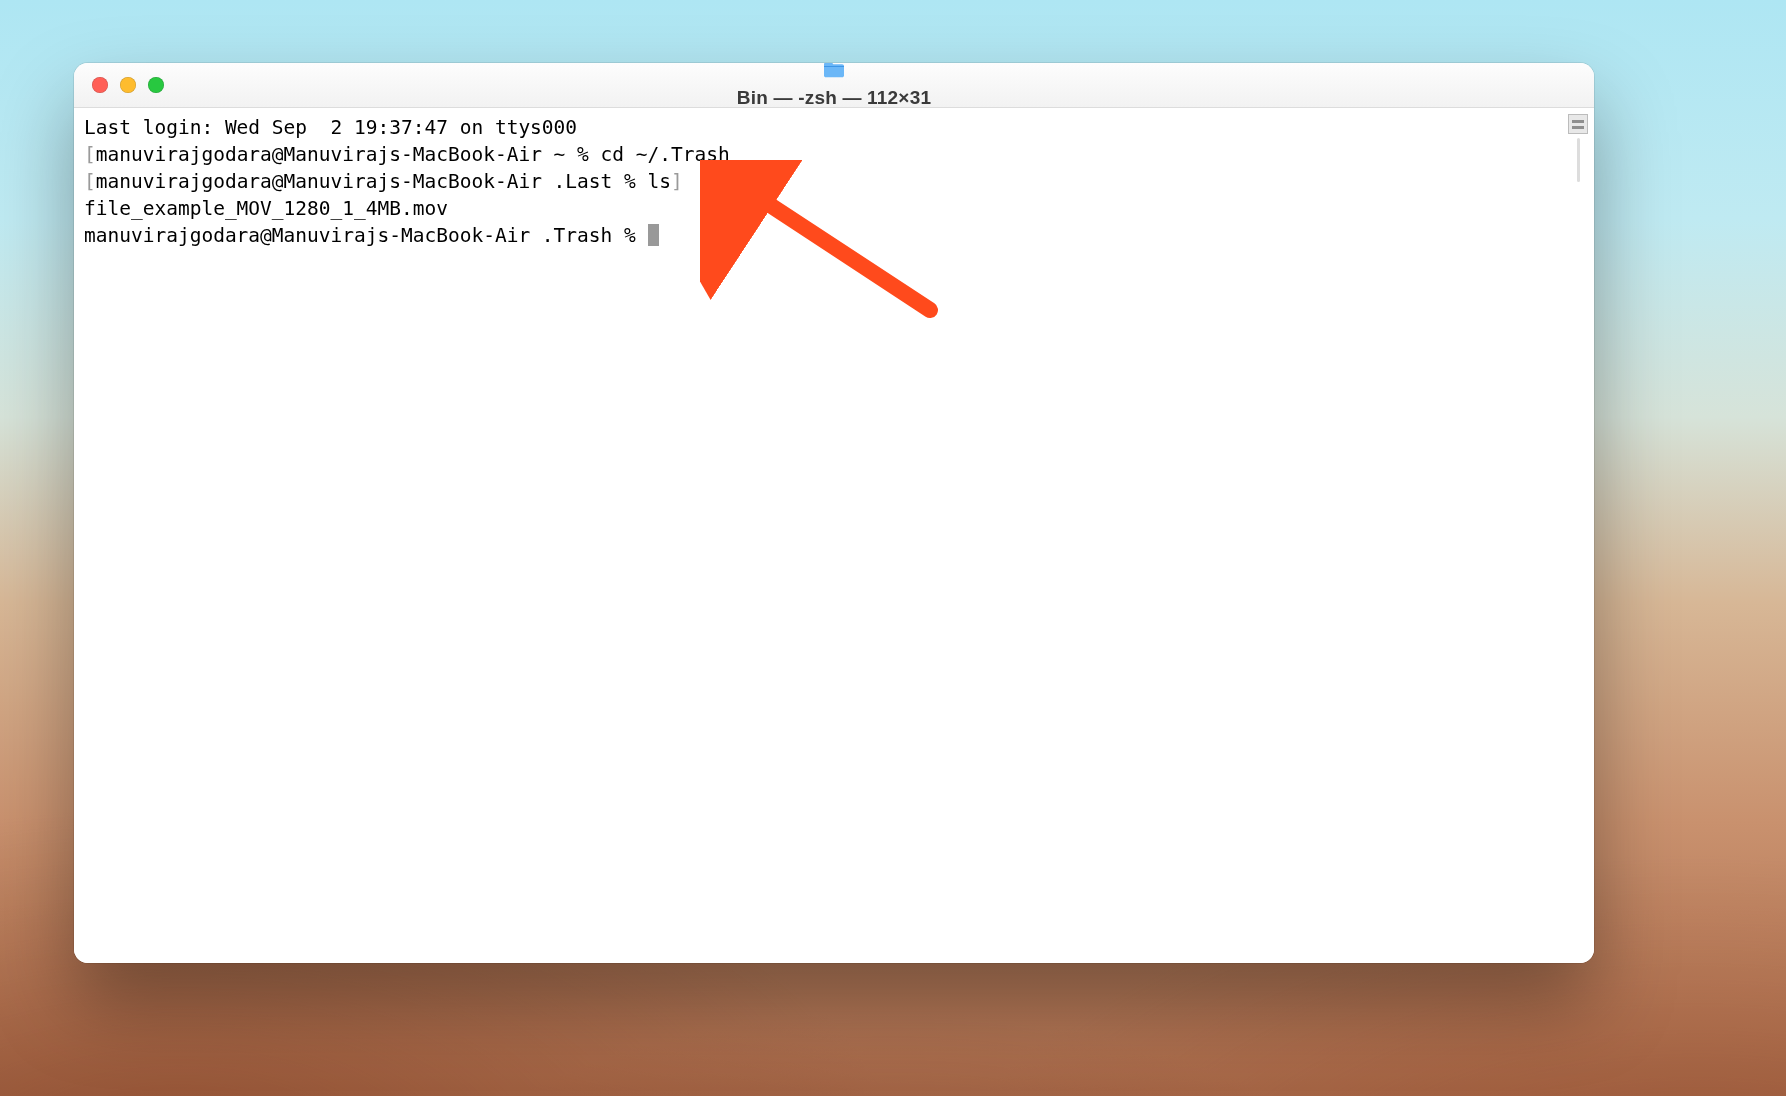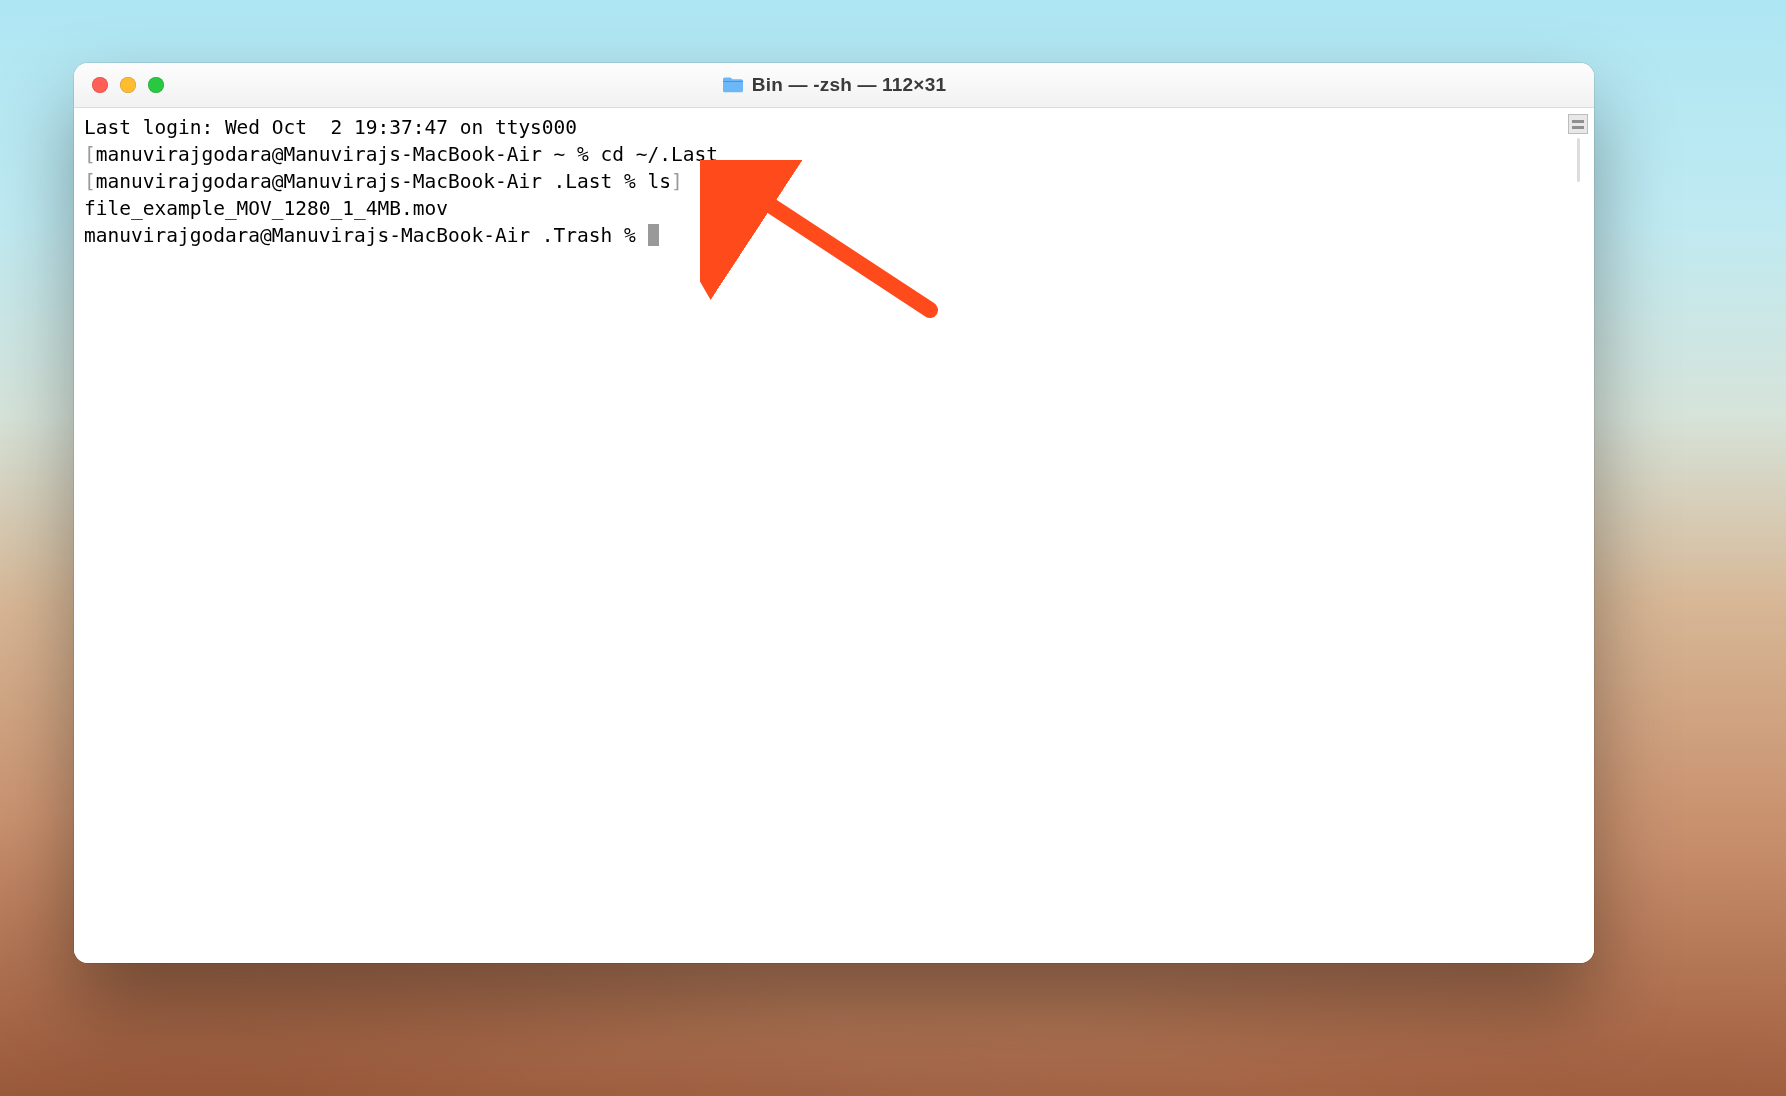--- a/index.html
+++ b/index.html
@@ -73,20 +73,21 @@
   .tl.green  { background: #28c840; }
 
   .title-center {
     position: absolute;
     left: 0; right: 0;
     display: flex;
     justify-content: center;
     align-items: center;
     gap: 8px;
     pointer-events: none;
+    flex-direction: column;
   }
   .title-center .folder-icon svg { display:block; }
   .title-text {
     font-size: 19px;
     font-weight: 700;
     color: #3a3a3a;
     letter-spacing: 0.2px;
   }
 
   .terminal-body {
@@ -172,22 +173,22 @@
             <path d="M1 5.5h20" stroke="#3e97e8" stroke-width="1"></path>
           </svg>
         </span>
         <span class="title-text">Bin — -zsh — 112×31</span>
       </div>
     </div>
 
     <div class="terminal-body">
       <div class="scroll-indicator"></div>
       <div class="scroll-track"></div>
-      <pre class="term-pre" id="term-pre"><span>Last login: Wed Oct  2 19:37:47 on ttys000</span>
-<span class="bracket">[</span><span>manuvirajgodara@Manuvirajs-MacBook-Air ~ % cd ~/.Last</span>
+      <pre class="term-pre" id="term-pre"><span>Last login: Wed Sep  2 19:37:47 on ttys000</span>
+<span class="bracket">[</span><span>manuvirajgodara@Manuvirajs-MacBook-Air ~ % cd ~/.Trash</span>
 <span class="bracket">[</span><span>manuvirajgodara@Manuvirajs-MacBook-Air .Last % ls</span><span class="bracket">]</span>
 <span>file_example_MOV_1280_1_4MB.mov</span>
 <span>manuvirajgodara@Manuvirajs-MacBook-Air .Trash % </span><span class="cursor-block"></span></pre>
     </div>
   </div>
 
   <svg class="arrow-svg" style="left:700px; top:160px;" width="260" height="180" viewBox="0 0 260 180">
     <defs>
       <marker id="ah" markerWidth="14" markerHeight="14" refX="3" refY="7" orient="auto">
         <polygon id="arrow-head" points="0,0 14,7 0,14" fill="#ff4a1c"></polygon>

